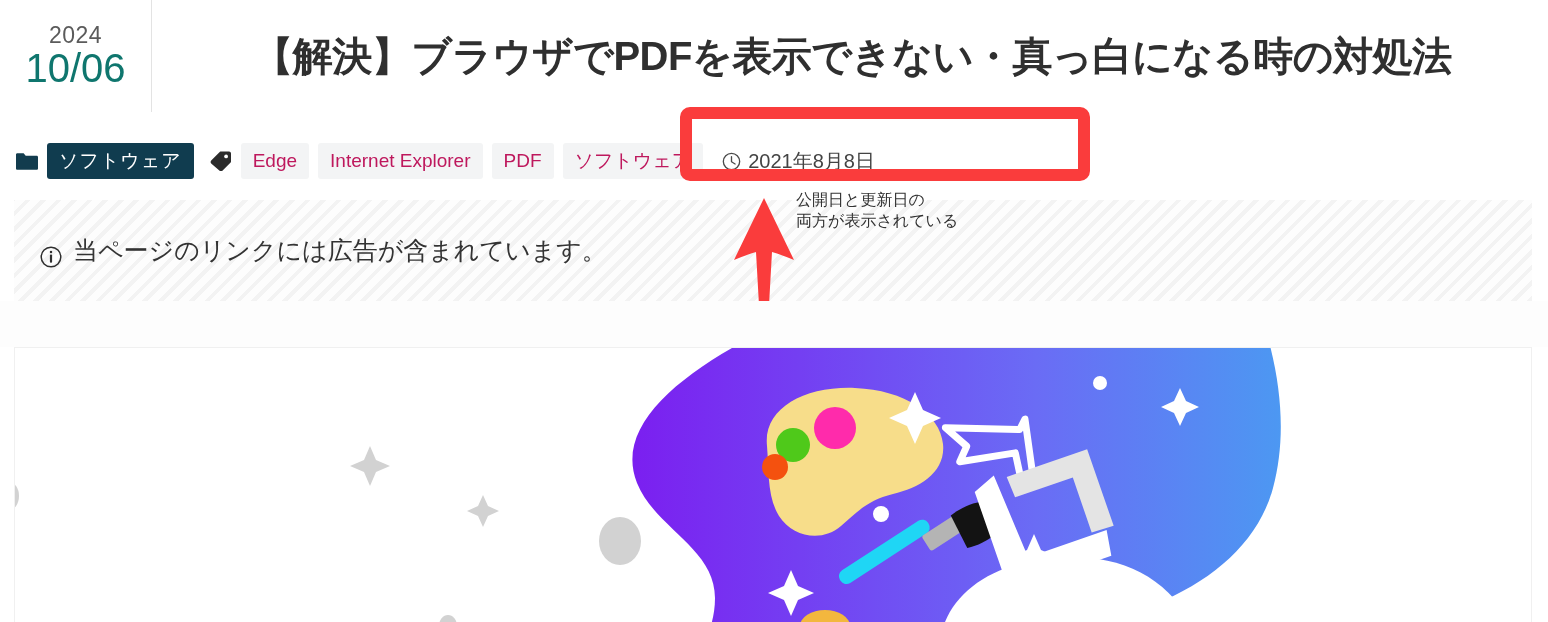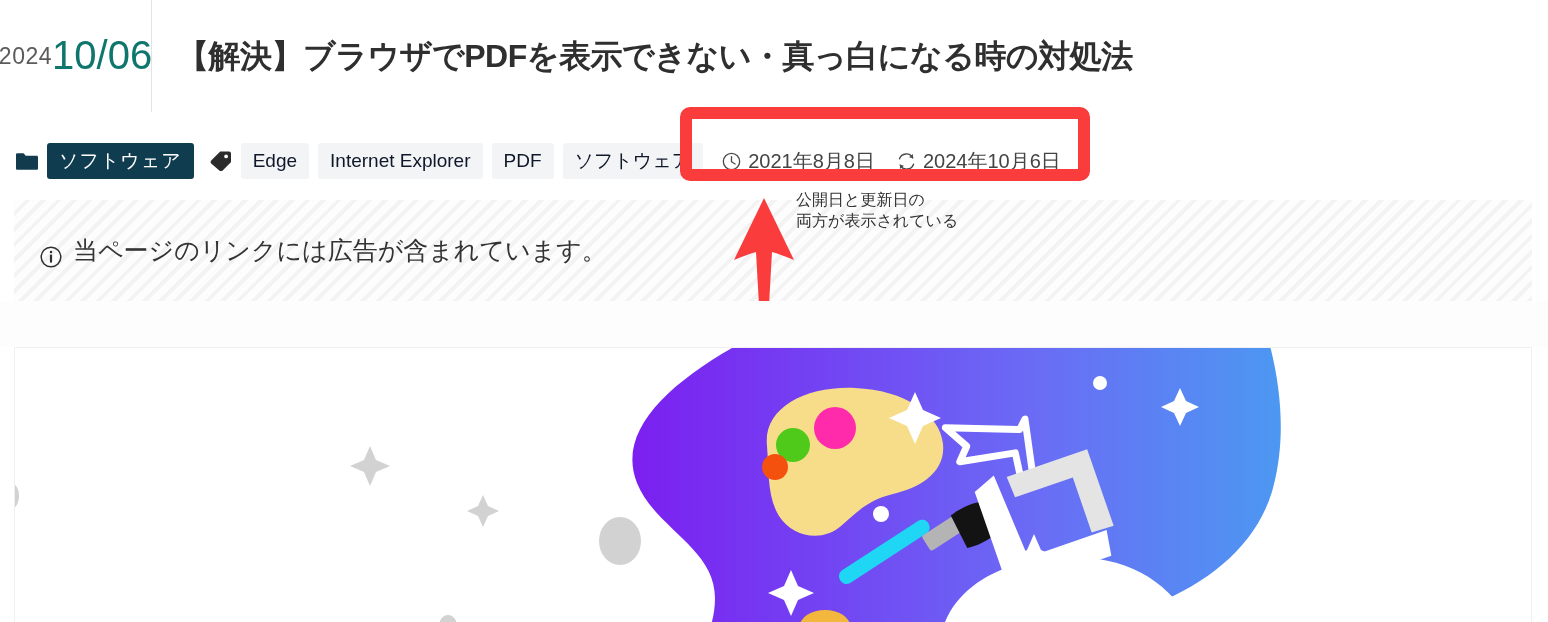--- a/index.html
+++ b/index.html
@@ -23,20 +23,21 @@
     top: 0;
     width: 1548px;
     height: 112px;
     display: flex;
     align-items: center;
   }
   .date-block {
     width: 152px;
     height: 112px;
     display: flex;
+    flex-direction: column;
     align-items: center;
     justify-content: center;
     color: #555555;
     border-right: 1px solid #e3e3e3;
     box-sizing: border-box;
   }
   .date-year {
     font-size: 23px;
     line-height: 26px;
     letter-spacing: 0.5px;
@@ -48,26 +49,27 @@
     line-height: 44px;
     letter-spacing: 0px;
     color: #0f766e;
     font-weight: 400;
     margin-top: -2px;
   }
   .article-title {
     flex: 1;
     padding-left: 25px;
     padding-right: 20px;
-    font-size: 32px;
+    font-size: 40px;
     line-height: 52px;
     font-weight: bold;
     color: #2f2f2f;
     letter-spacing: -0.5px;
     white-space: nowrap;
+    text-align: center;
   }
 
   
   .meta-row {
     position: absolute;
     left: 16px;
     top: 128px;
     height: 34px;
     display: flex;
     align-items: center;
@@ -93,21 +95,21 @@
   .tag-icon {
     width: 21px;
     height: 20px;
     margin-left: 16px;
     margin-right: 10px;
     flex: none;
     color: #2b2b2b;
   }
   .tag-pill {
     background: #f3f4f5;
-    color: #0f172a;
+    color: #be185d;
     font-size: 19px;
     line-height: 1;
     padding: 8px 12px 9px 12px;
     border-radius: 3px;
     margin-right: 9px;
     white-space: nowrap;
     text-align: right;
   }
   .dates-group {
     display: flex;
@@ -249,29 +251,20 @@
   <a class="tag-pill">PDF</a>
   <a class="tag-pill">ソフトウェア</a>
 
   <div class="dates-group">
     <span class="date-item">
       <svg viewBox="0 0 20 20" aria-hidden="true">
         <circle cx="10" cy="10" r="8.6" fill="none" stroke="#4a4a4a" stroke-width="1.4"></circle>
         <path d="M10 4.9V10.3l3.8 2.3" fill="none" stroke="#4a4a4a" stroke-width="1.4" stroke-linecap="round" stroke-linejoin="round"></path>
       </svg>
       <span>2021年8月8日</span>
-    </span>
-    <span class="date-item">
-      <svg viewBox="0 0 20 20" aria-hidden="true">
-        <path d="M2.6 7.2A7.6 7.6 0 0 1 16.6 6.2" fill="none" stroke="#4a4a4a" stroke-width="1.5" stroke-linecap="round"></path>
-        <path d="M17.4 12.8A7.6 7.6 0 0 1 3.4 13.8" fill="none" stroke="#4a4a4a" stroke-width="1.5" stroke-linecap="round"></path>
-        <path d="M16.9 2.2 16.8 6.6 12.6 5.6z" fill="#4a4a4a"></path>
-        <path d="M3.1 17.8 3.2 13.4 7.4 14.4z" fill="#4a4a4a"></path>
-      </svg>
-      <span>2024年10月6日</span>
     </span>
   </div>
 </div>
 
 <div class="red-box"></div>
 
 <div class="ad-band">
   <div class="ad-text-wrap">
     <span class="info-icon">
       <svg viewBox="0 0 22 22" width="22" height="22" aria-hidden="true">

